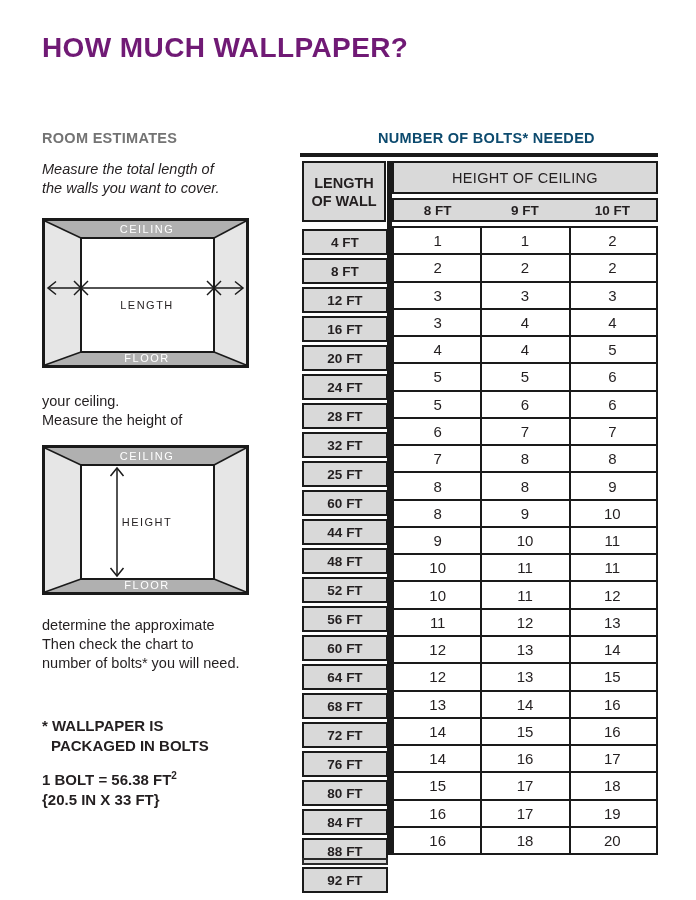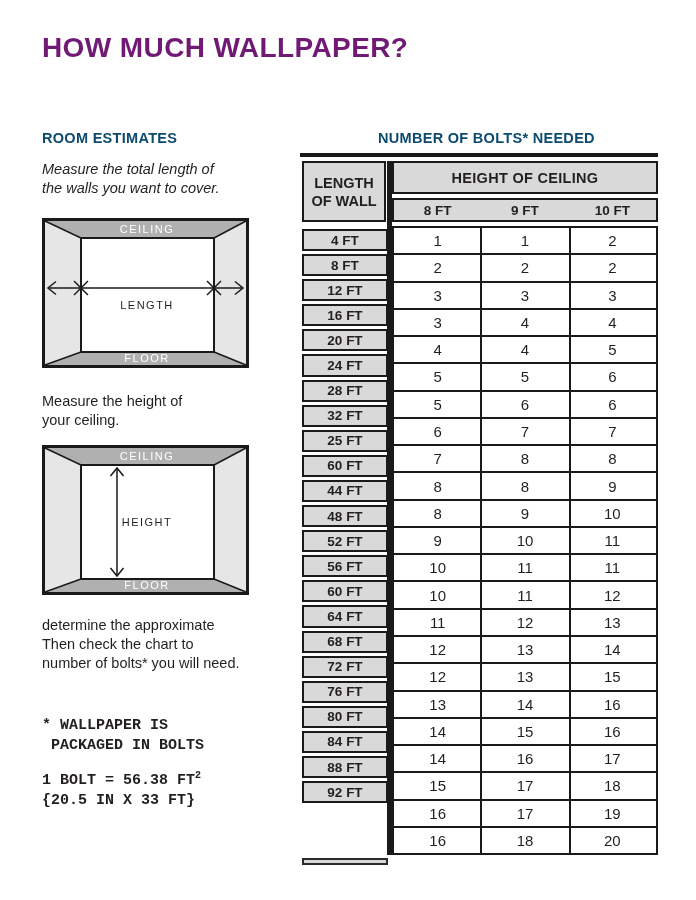--- a/index.html
+++ b/index.html
@@ -15,43 +15,43 @@
   .para { position:absolute; left:42px; font-size:14.5px; line-height:19px; color:#231f20; }
   #para1 { top:160px;font-style:italic; }
   #para2 { top:392px; }
   #para3 { top:616px; }
 
   .diagram { position:absolute; left:42px; }
   #diagram-length { top:218px; }
   #diagram-height { top:445px; }
   svg text { font-family:"Liberation Sans", sans-serif; }
 
-  .footnote { position:absolute; left:42px; font-size:15px; font-weight:700; line-height:20px;font-family:Liberation Mono, monospace; }
+  .footnote { position:absolute; left:42px; font-size:15px; font-weight:700; line-height:20px; }
   #bolts-footnote { top:716px; }
   #bolts-footnote .indent { padding-left:9px; }
   #bolt-size-note { top:766px; }
   #bolt-size-note sup { font-size:10px; vertical-align:super; }
 
   
   #bolt-table { position:absolute; left:300px; top:153px; width:358px; height:715px; }
   .top-rule { position:absolute; left:0; top:0; width:358px; height:4px; background:#1a1a1a; }
   .corner-box { position:absolute; left:2px; top:8px; width:84px; height:61px;
                 background:#d9d9d9; border:2px solid #1a1a1a;
                 display:flex; flex-direction:column; align-items:center; justify-content:center;
                 font-size:14.5px; font-weight:700; line-height:18px; text-align:center; }
   .thick-divider { position:absolute; left:87px; top:8px; width:5px; height:694px; background:#1a1a1a; }
   .group-header { position:absolute; left:92px; top:8px; width:266px; height:33px;
                   background:#d9d9d9; border:2px solid #1a1a1a;
                   display:flex; align-items:center; justify-content:center;
-                  font-size:14.5px; font-weight:700; letter-spacing:0.3px; }
+                  font-size:14.5px; font-weight:400; letter-spacing:0.3px; }
   .ft-row { position:absolute; left:92px; top:45px; width:266px; height:24px;
             background:#d9d9d9; border:2px solid #1a1a1a; display:flex; }
   .ft-cell { flex:1 1 0; display:flex; align-items:center; justify-content:center;
              font-size:13.5px; font-weight:700; }
-  .label-col { position:absolute; left:2px; top:76px; width:86px; height:574px;
+  .label-col { position:absolute; left:2px; top:76px; width:86px; height:664px;
                display:flex; flex-direction:column; row-gap:3px; }
   .lbl-box { flex:1 1 0; background:#d9d9d9; border:2px solid #1a1a1a;
              display:flex; align-items:center; justify-content:center;
              font-size:13.5px; font-weight:700; }
   .data-area { position:absolute; left:92px; top:73px; width:266px; height:629px;
                background:#ffffff; border:2px solid #1a1a1a;
                display:flex; flex-direction:column; }
   .d-row { flex:1 1 0; display:flex; border-bottom:2px solid #1a1a1a; }
   .d-row:last-child { border-bottom:none; }
   .d-cell { flex:1 1 0; display:flex; align-items:center; justify-content:center;
@@ -62,21 +62,21 @@
   .bottom-strip { position:absolute; left:2px; top:705px; width:86px; height:7px;
                   background:#d9d9d9; border:2px solid #2a2a2a; }
 </style>
 </head>
 <body>
 
 <div id="page">
 
   <h1 class="page-title" style="color:#701a75;">HOW MUCH WALLPAPER?</h1>
 
-  <div class="section-heading" id="room-estimates-heading" style="color:#0c4a6e;">ROOM ESTIMATES</div>
+  <div class="section-heading" id="room-estimates-heading" style="color:#737373;">ROOM ESTIMATES</div>
 
   <div class="para" id="para1">
     <div>Measure the total length of</div>
     <div>the walls you want to cover.</div>
   </div>
 
   <svg class="diagram" id="diagram-length" width="207" height="150" viewBox="0 0 207 150">
     <rect x="1.5" y="1.5" width="204" height="147" fill="#ffffff" stroke="#1a1a1a" stroke-width="3"></rect>
     <polygon points="3,3 204,3 172,20 39,20" fill="#b0b0b0"></polygon>
     <polygon points="3,147 204,147 172,134 39,134" fill="#b0b0b0"></polygon>
@@ -97,22 +97,22 @@
       <polyline points="193,63.5 201,70 193,76.5"></polyline>
       <line x1="32" y1="63" x2="46" y2="77"></line>
         <line x1="32" y1="77" x2="46" y2="63"></line>
       <line x1="165" y1="63" x2="179" y2="77"></line>
         <line x1="165" y1="77" x2="179" y2="63"></line>
     </g>
     <text x="105" y="91" text-anchor="middle" font-size="11" letter-spacing="1.5" fill="#231f20">LENGTH</text>
   </svg>
 
   <div class="para" id="para2">
+    <div>your ceiling.</div>
     <div>Measure the height of</div>
-    <div>your ceiling.</div>
   </div>
 
   <svg class="diagram" id="diagram-height" width="207" height="150" viewBox="0 0 207 150">
     <rect x="1.5" y="1.5" width="204" height="147" fill="#ffffff" stroke="#1a1a1a" stroke-width="3"></rect>
     <polygon points="3,3 204,3 172,20 39,20" fill="#b0b0b0"></polygon>
     <polygon points="3,147 204,147 172,134 39,134" fill="#b0b0b0"></polygon>
     <polygon points="3,3 39,20 39,134 3,147" fill="#e6e6e6"></polygon>
     <polygon points="204,3 172,20 172,134 204,147" fill="#e6e6e6"></polygon>
     <rect x="39" y="20" width="133" height="114" fill="#ffffff" stroke="#1a1a1a" stroke-width="2"></rect>
     <g stroke="#1a1a1a" stroke-width="1.5">

